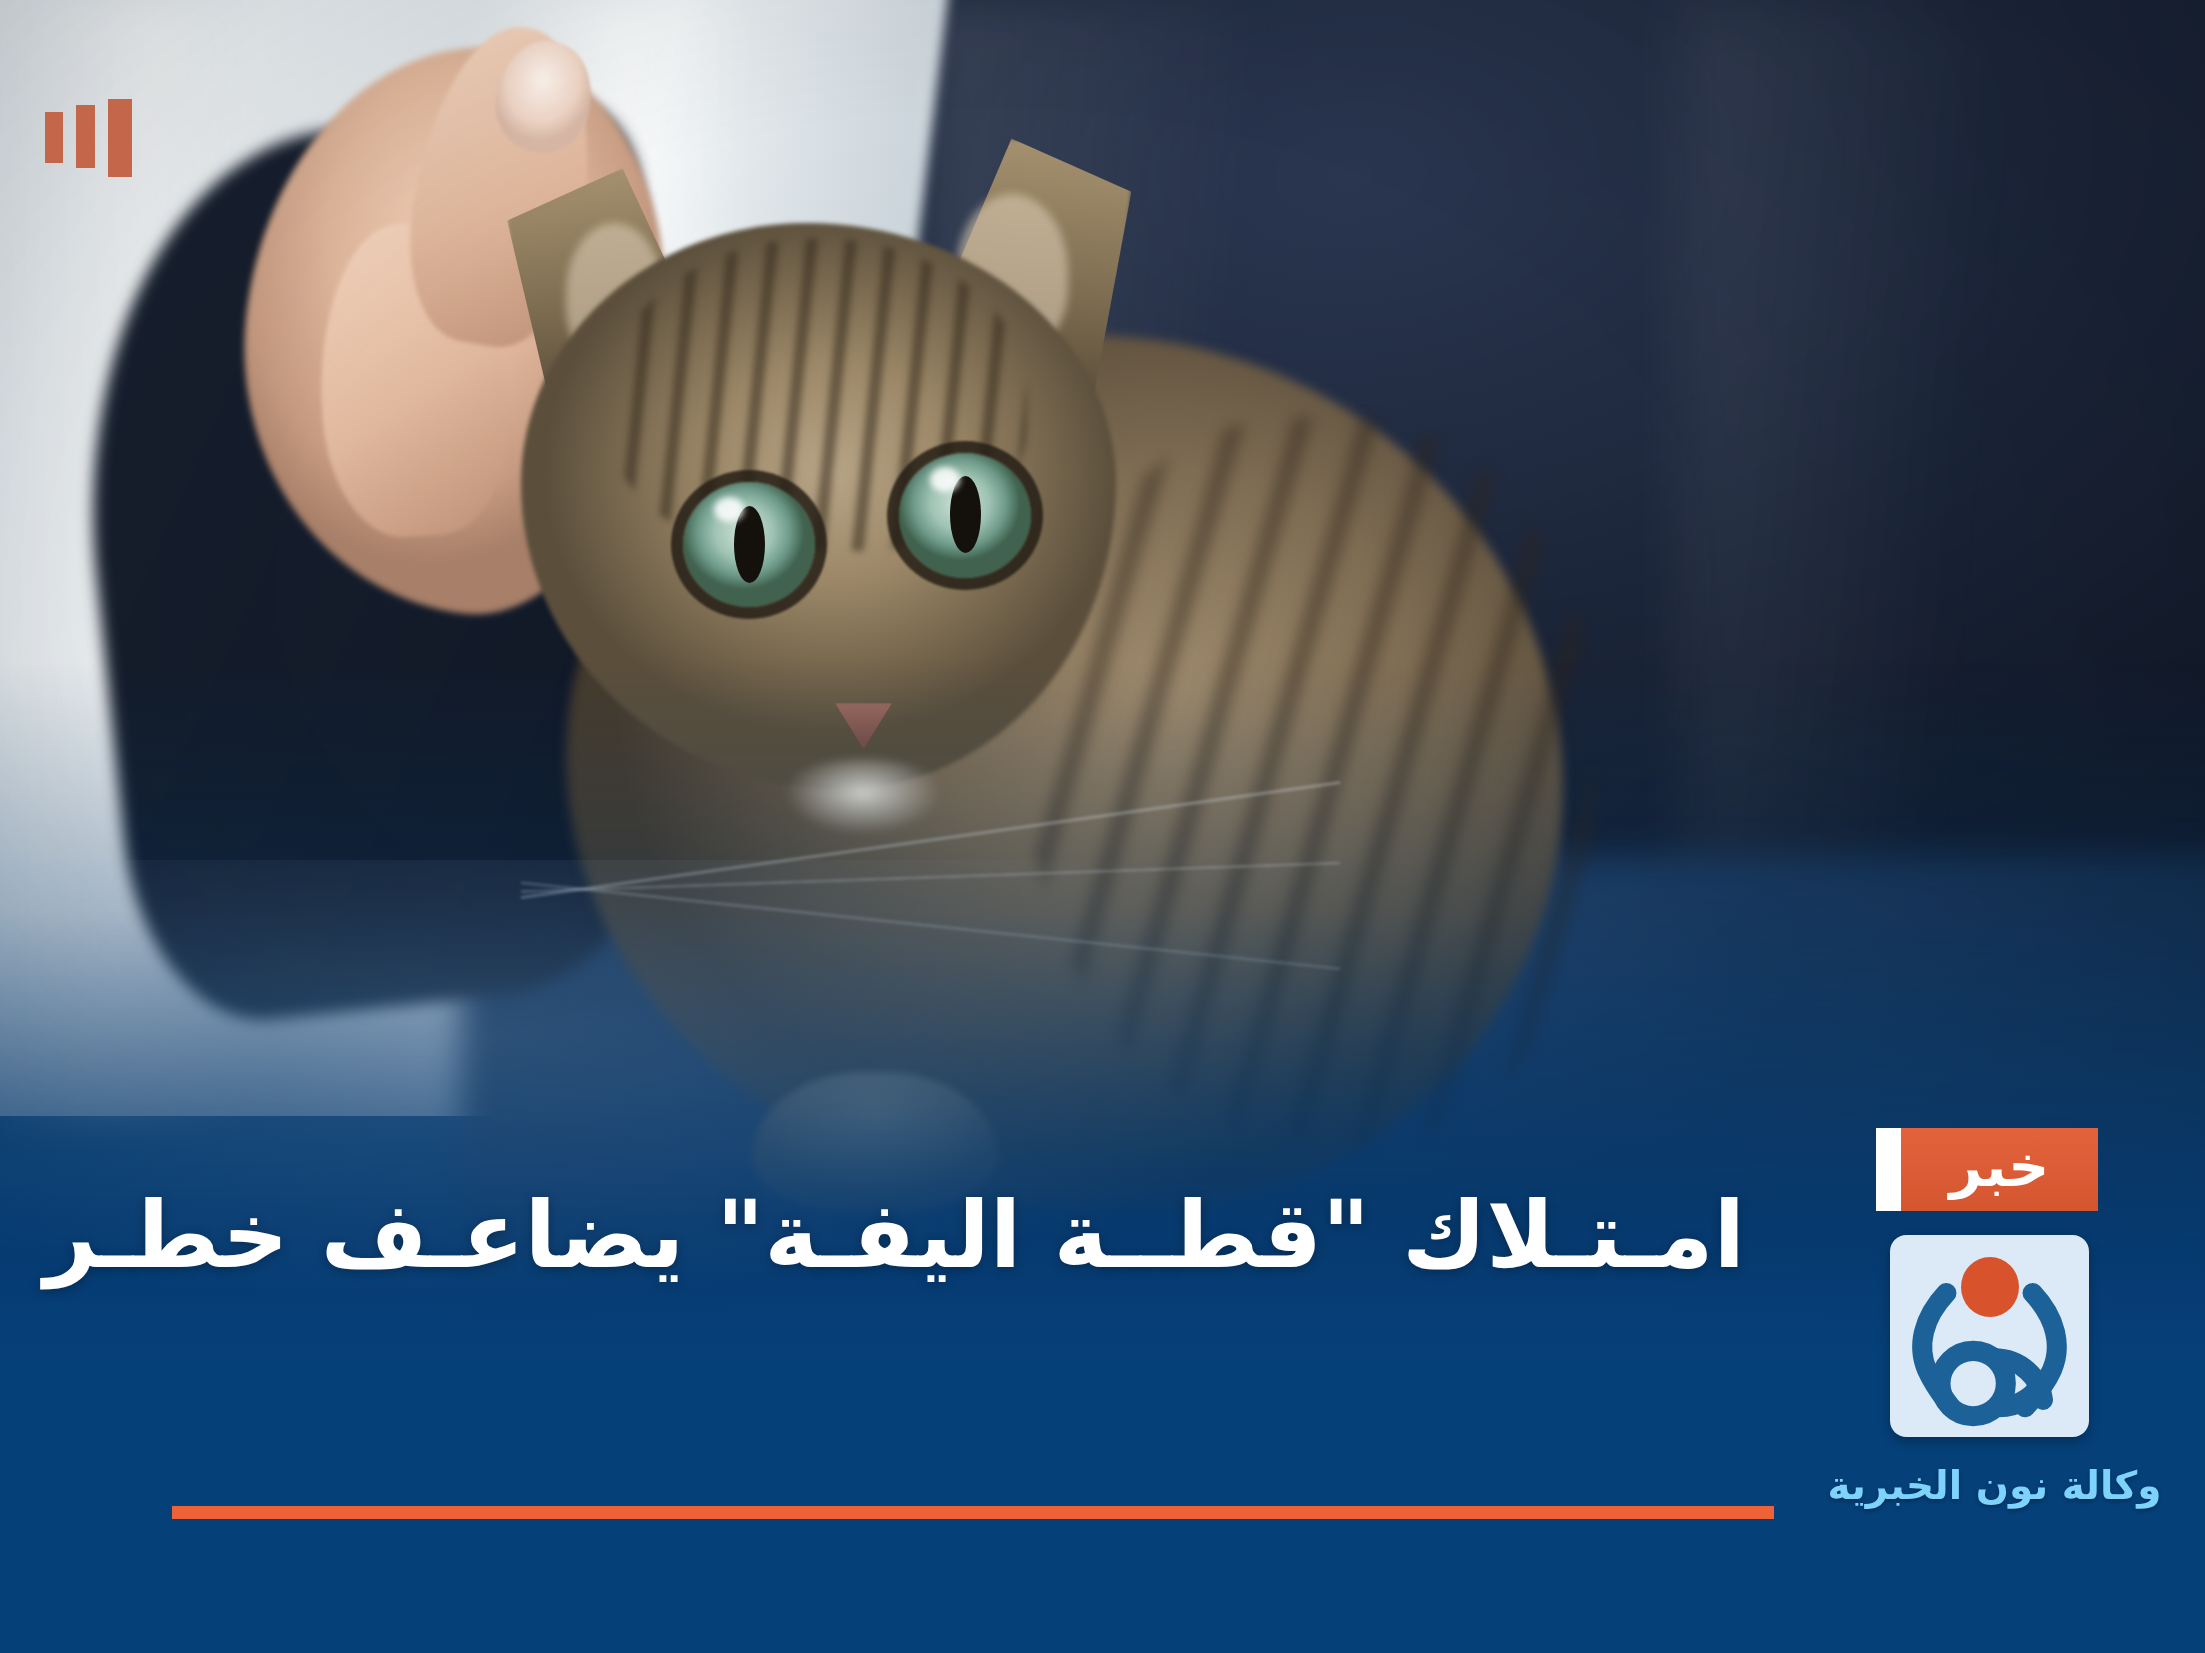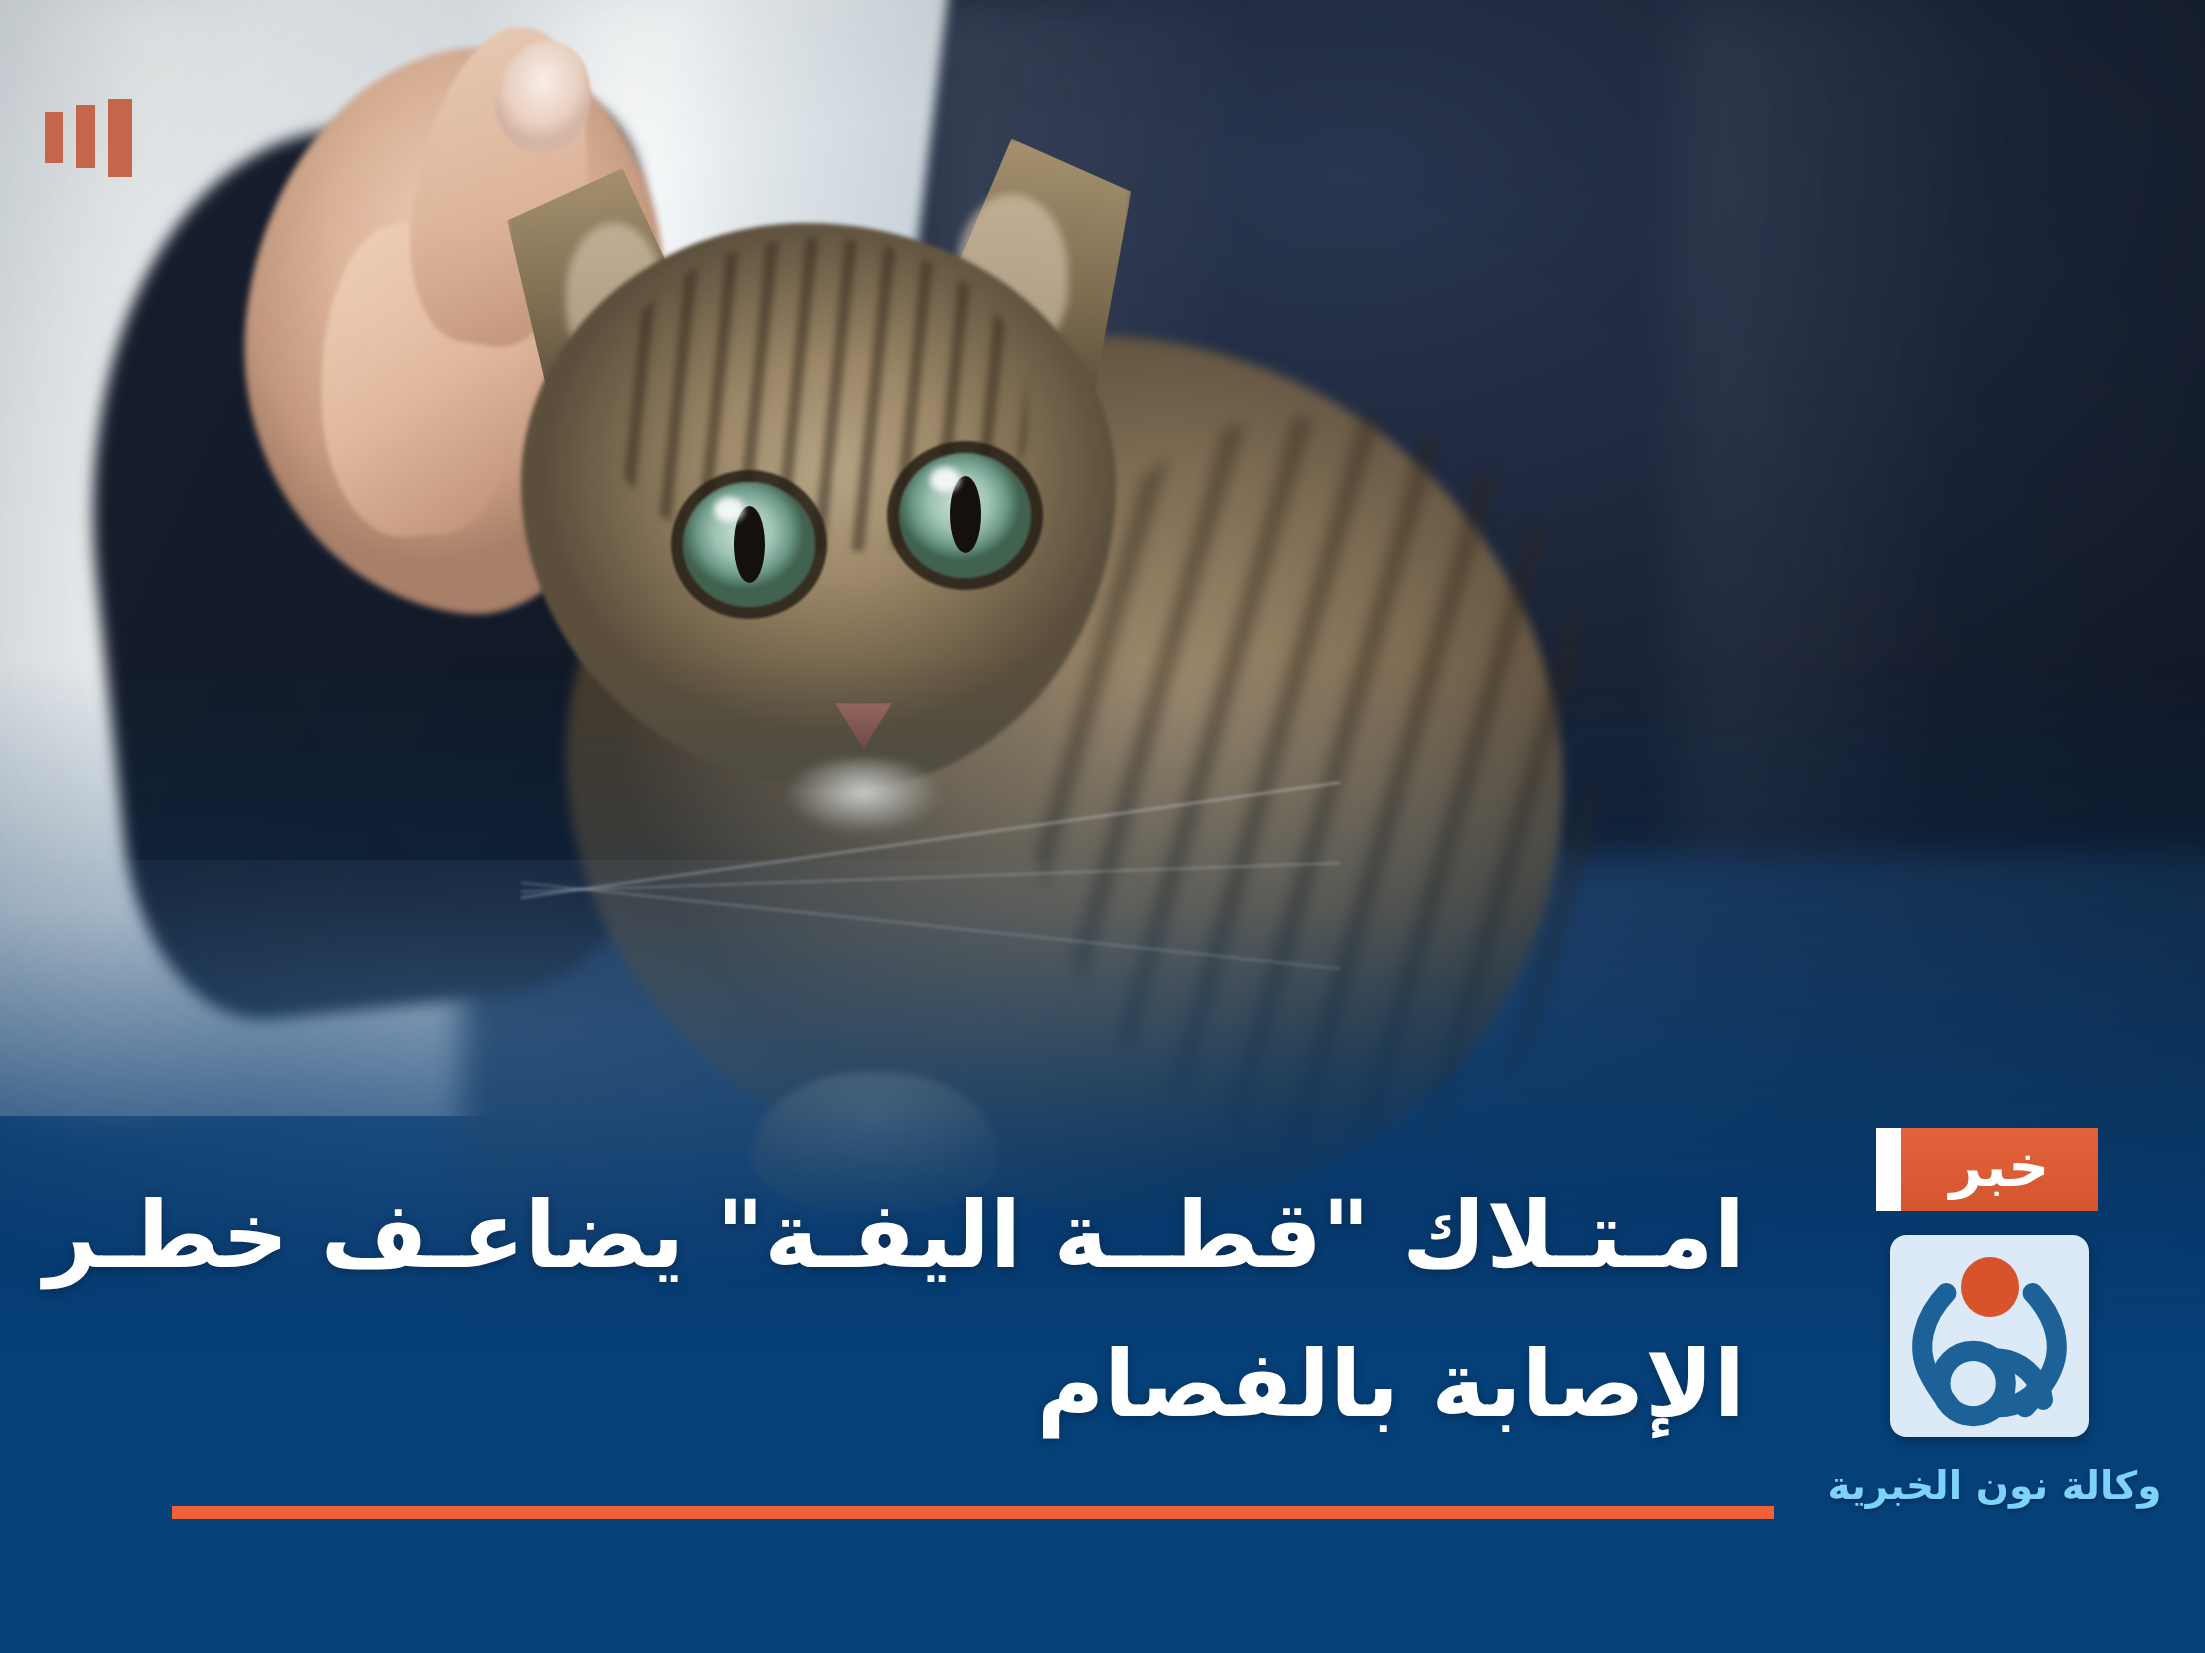--- a/index.html
+++ b/index.html
@@ -336,21 +336,20 @@
   <div id="overlay-glow"></div>
 
   <div id="bars">
     <i class="b1"></i>
     <i class="b2"></i>
     <i class="b3"></i>
   </div>
 
   <div id="headline">
     <span class="ln">امـتـلاك "قطــة اليفـة" يضاعـف خطـر</span>
-    <span class="ln">الإصابة بالفصام</span>
   </div>
 
   <div id="rule"></div>
 
   <div id="badge">
     <div class="fill">
       <span>خبر</span>
     </div>
     <div class="tab"></div>
   </div>

